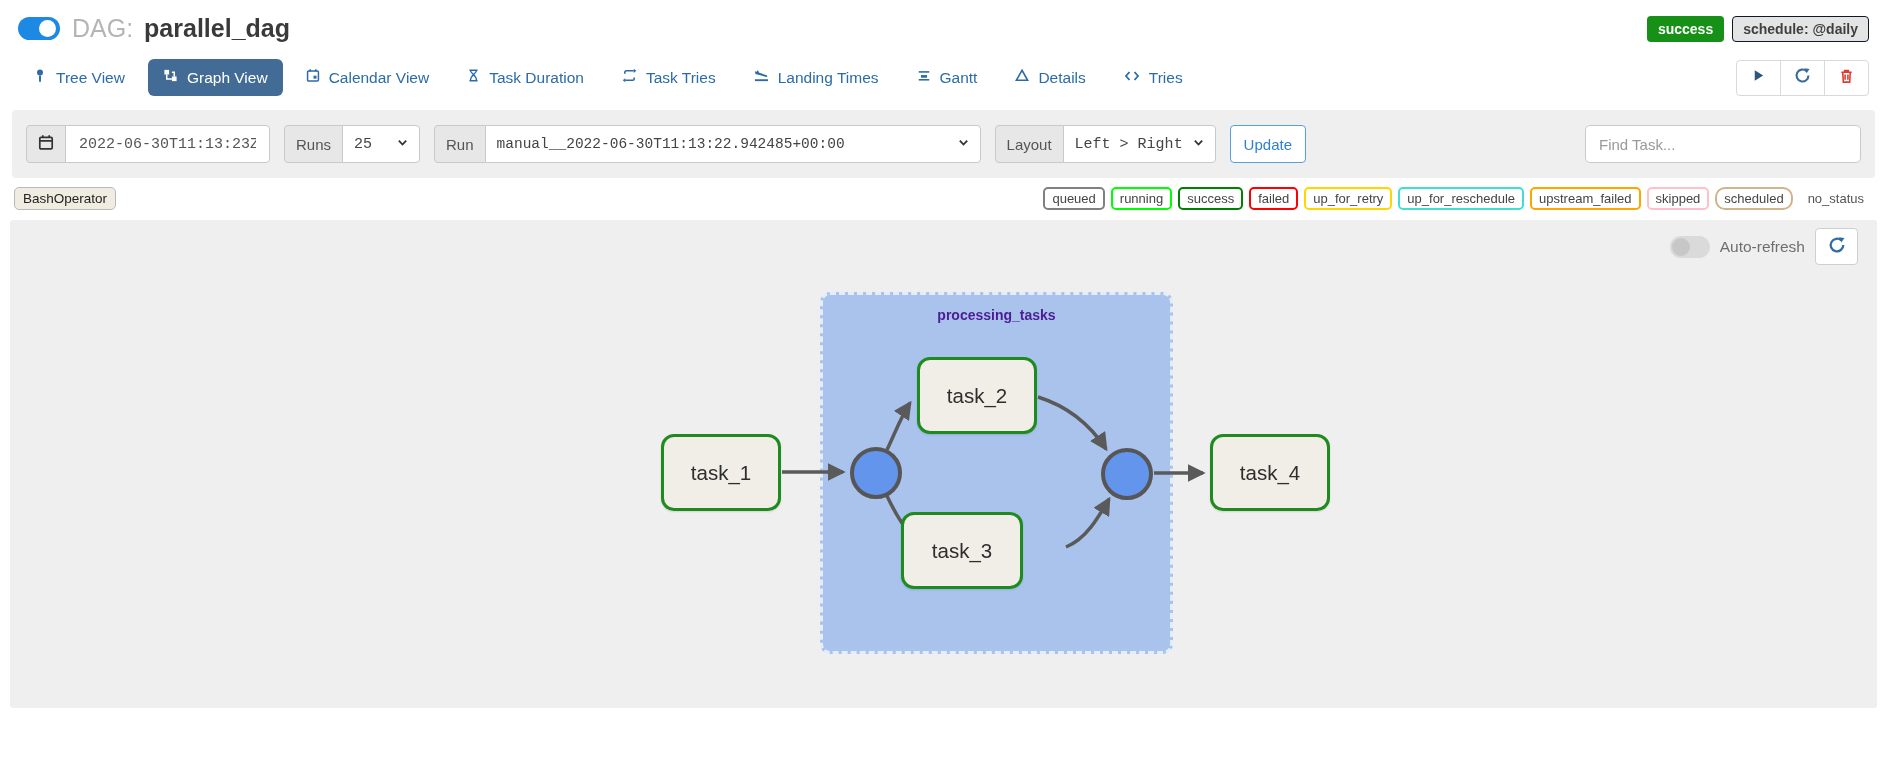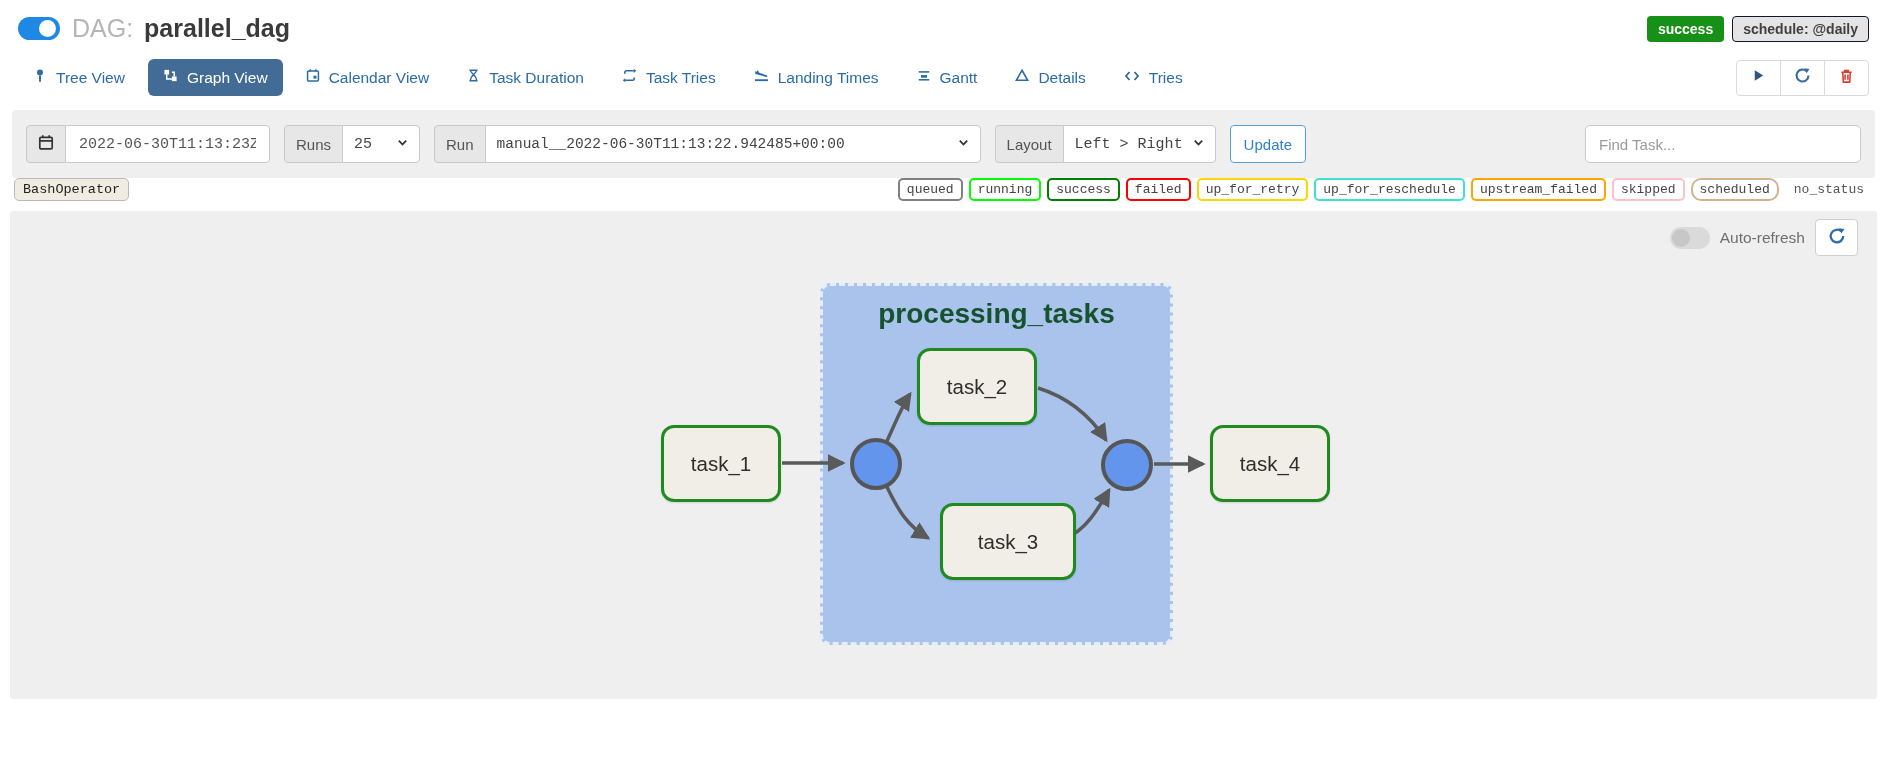--- a/index.html
+++ b/index.html
@@ -39,36 +39,36 @@
   .ig-field { background:#fff; border:1px solid #c9c9c9; margin-left:-1px; display:flex; align-items:center; padding:0 11px; color:#444; font-size:15px; }
   .ig-field.last { border-radius:0 4px 4px 0;font-family:Liberation Mono, monospace; }
   .ig-field input { border:none; outline:none; font:inherit; color:#555; width:100%; background:transparent; }
   .sel { justify-content:space-between; gap:10px; cursor:pointer; white-space:nowrap; }
   .btn-update { height:38px; padding:0 13px; background:#fff; border:1px solid #55a0e0; color:#2f7fd2; font-size:15px; border-radius:4px; cursor:pointer; }
   .find-task { margin-left:auto; }
   .find-task input { width:276px; height:38px; border:1px solid #c9c9c9; border-radius:5px; padding:0 13px; font:inherit; font-size:15px; color:#444; background:#fff; outline:none; }
   .find-task input::placeholder { color:#9a9a9a; }
 
   
-  .legend-row { display:flex; align-items:flex-start; padding:0 14px 8px 14px;font-family:Liberation Mono, monospace; }
+  .legend-row { display:flex; align-items:flex-start; padding:9px 14px 8px 14px; }
   .op-badge { background:#f0ece1; border:1px solid #b9b9b9; border-radius:5px; padding:3px 8px; font-size:13.5px; color:#222; }
   .status-legend { margin-left:auto; display:flex; align-items:center; gap:6px; }
   .status-badge { border:2px solid #888; background:#fff; border-radius:5px; padding:2px 7px; font-size:13px; color:#444; white-space:nowrap; }
   .status-badge.noborder { border-color:transparent; background:transparent; color:#555; }
 
   
   .canvas { position:relative; margin:2px 10px 0 10px; height:488px; background:#efefef; border-radius:3px; }
   .autorefresh { position:absolute; top:8px; right:19px; display:flex; align-items:center; gap:10px; }
   .ar-toggle { position:relative; width:40px; height:22px; border-radius:11px; background:#dadada; cursor:pointer; }
   .ar-toggle .knob { position:absolute; top:2px; left:2px; width:18px; height:18px; border-radius:50%; background:#c7c7c7; }
   .ar-label { color:#6e6e6e; font-size:15.5px; }
   .ar-refresh { width:43px; height:37px; background:#fff; border:1px solid #cfcfcf; border-radius:4px; display:flex; align-items:center; justify-content:center; cursor:pointer; }
 
   .task-group { position:absolute; left:810px; top:72px; width:353px; height:362px; background:#a9c3ed; border:3px dashed #e4edfb; border-radius:10px; }
-  .task-group .group-title { text-align:center; padding-top:12px; font-size:28px; font-weight:bold; color:#14532d; }
+  .task-group .group-title { text-align:center; padding-top:12px; font-size:14px; font-weight:bold; color:#4c1d95; }
 
   .edges { position:absolute; left:0; top:0; width:100%; height:100%; pointer-events:none; }
 
   .task-node { position:absolute; width:120px; height:77px; background:#f0eee6; border:3.5px solid #1f8b1f; border-radius:13px; display:flex; align-items:center; justify-content:center; font-size:20.5px; color:#2e2e2e; cursor:pointer; box-shadow:0 1px 2px rgba(0,0,0,.12); }
   .join-node { position:absolute; width:52px; height:52px; border-radius:50%; background:#6495ed; border:4px solid #565656; cursor:pointer; }
 </style>
 </head>
 <body>
 
 <div class="header-row">
@@ -268,18 +268,18 @@
       <path d="M 877 230 C 888 206 892 195 900 183" marker-end="url(#arrow)"></path>
       <path d="M 877 276 C 889 301 898 315 918 327" marker-end="url(#arrow)"></path>
       <path d="M 1028 177 C 1060 187 1081 206 1096 229" marker-end="url(#arrow)"></path>
       <path d="M 1056 327 C 1076 319 1088 298 1099 279" marker-end="url(#arrow)"></path>
       <path d="M 1144 253 H 1193" marker-end="url(#arrow)"></path>
     </g>
   </svg>
 
   <div class="task-node" style="left:651px; top:214px;">task_1</div>
   <div class="task-node" style="left:907px; top:137px;">task_2</div>
-  <div class="task-node" style="left:930px; top:292px; width:136px;">task_3</div>
+  <div class="task-node" style="left:891px; top:292px; width:122px;">task_3</div>
   <div class="task-node" style="left:1200px; top:214px;">task_4</div>
 
   <div class="join-node" style="left:840px; top:227px;"></div>
   <div class="join-node" style="left:1091px; top:228px;"></div>
 </div>
 
 </body></html>

